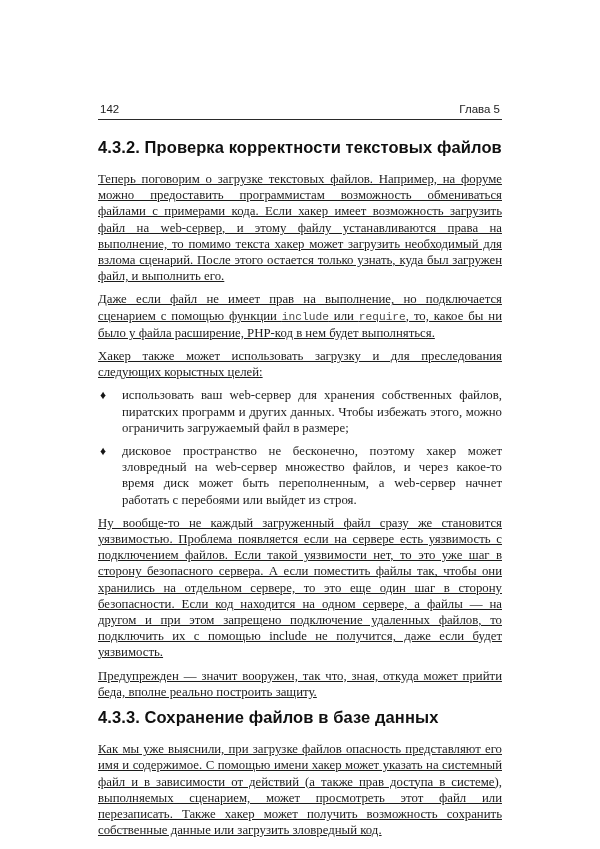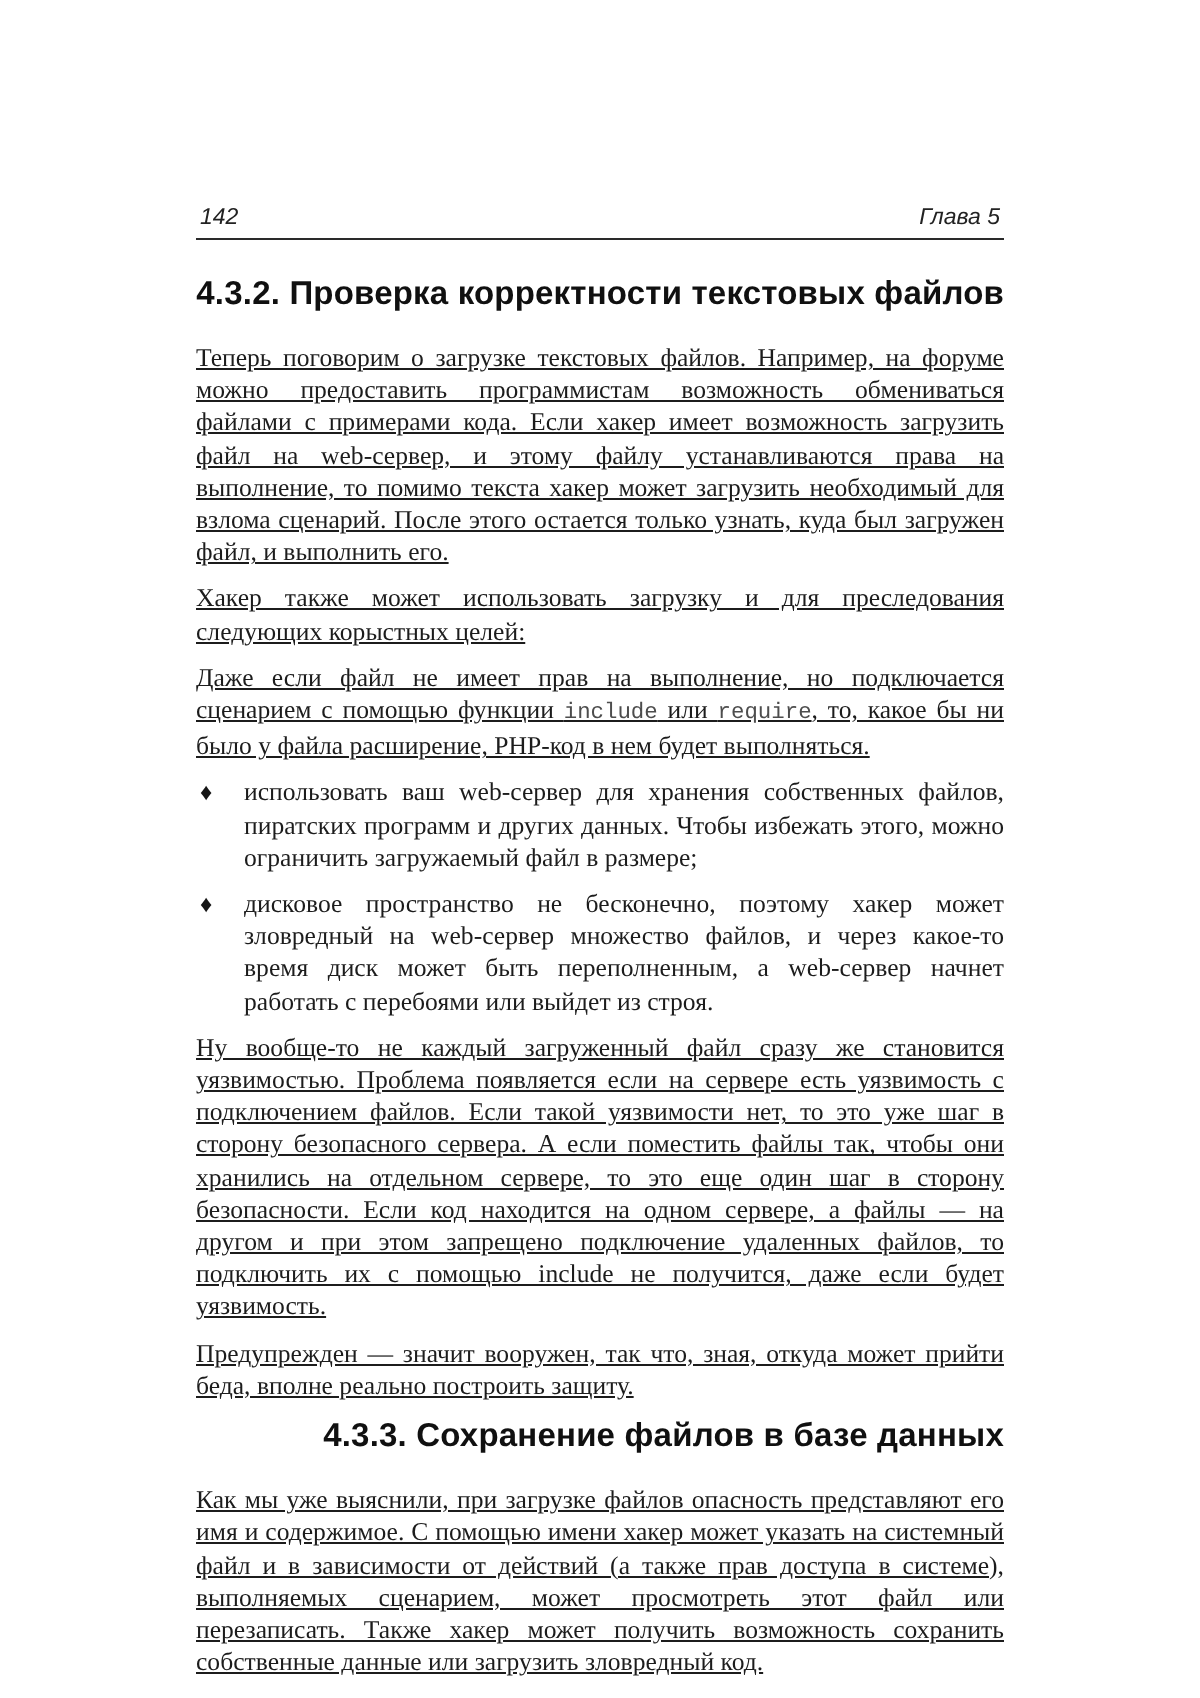--- a/index.html
+++ b/index.html
@@ -12,38 +12,36 @@
     font-family: "Liberation Serif", serif;
     color: #1c1c1c;
     overflow: hidden;
     position: relative;
   }
   .running-head {
     display: flex;
     justify-content: space-between;
     align-items: flex-end;
     font-family: "Liberation Sans", sans-serif;
-    font-style: italic;
     font-size: 11.5px;
     color: #222;
     padding: 0 2px 4px 2px;
   }
   .head-rule {
     border: none;
     border-top: 1.4px solid #2a2a2a;
     margin: 0;
   }
   .section-heading {
     font-family: "Liberation Sans", sans-serif;
     font-weight: bold;
     font-size: 16.5px;
     letter-spacing: 0.1px;
     color: #101010;
     margin: 18px 0 14px 0;
-    text-align: right;
   }
   .section-heading.second { margin-top: 8px; }
   .body-par {
     font-size: 12.8px;
     line-height: 16.2px;
     text-align: justify;
     margin: 0 0 7px 0;
     hyphens: auto;
     text-decoration: underline;
     -webkit-hyphens: auto;
@@ -81,23 +79,23 @@
   <div class="running-head">
     <span>142</span>
     <span>Глава 5</span>
   </div>
   <hr class="head-rule">
 
   <h1 class="section-heading">4.3.2. Проверка корректности текстовых файлов</h1>
 
   <p class="body-par">Теперь поговорим о загрузке текстовых файлов. Например, на форуме можно предоставить программистам возможность обмениваться файлами с примерами кода. Если хакер имеет возможность загрузить файл на web-сервер, и этому файлу устанавливаются права на выполнение, то помимо текста хакер может загрузить необходимый для взлома сценарий. После этого остается только узнать, куда был загружен файл, и выполнить его.</p>
 
+  <p class="body-par"><span>Даже если файл не имеет прав на выполнение, но подключается сценарием с помощью функции </span><code class="mono">include</code><span> или </span><code class="mono">require</code><span>, то, какое бы ни было у файла расширение, PHP-код в нем будет выполняться.</span></p>
+
   <p class="body-par">Хакер также может использовать загрузку и для преследования следующих корыстных целей:</p>
-
-  <p class="body-par"><span>Даже если файл не имеет прав на выполнение, но подключается сценарием с помощью функции </span><code class="mono">include</code><span> или </span><code class="mono">require</code><span>, то, какое бы ни было у файла расширение, PHP-код в нем будет выполняться.</span></p>
 
   <div class="list-item">
     <span class="bullet">♦</span>
     <span class="li-text">использовать ваш web-сервер для хранения собственных файлов, пиратских программ и других данных. Чтобы избежать этого, можно ограничить загружаемый файл в размере;</span>
   </div>
 
   <div class="list-item">
     <span class="bullet">♦</span>
     <span class="li-text">дисковое пространство не бесконечно, поэтому хакер может зловредный на web-сервер множество файлов, и через какое-то время диск может быть переполненным, а web-сервер начнет работать с перебоями или выйдет из строя.</span>
   </div>

